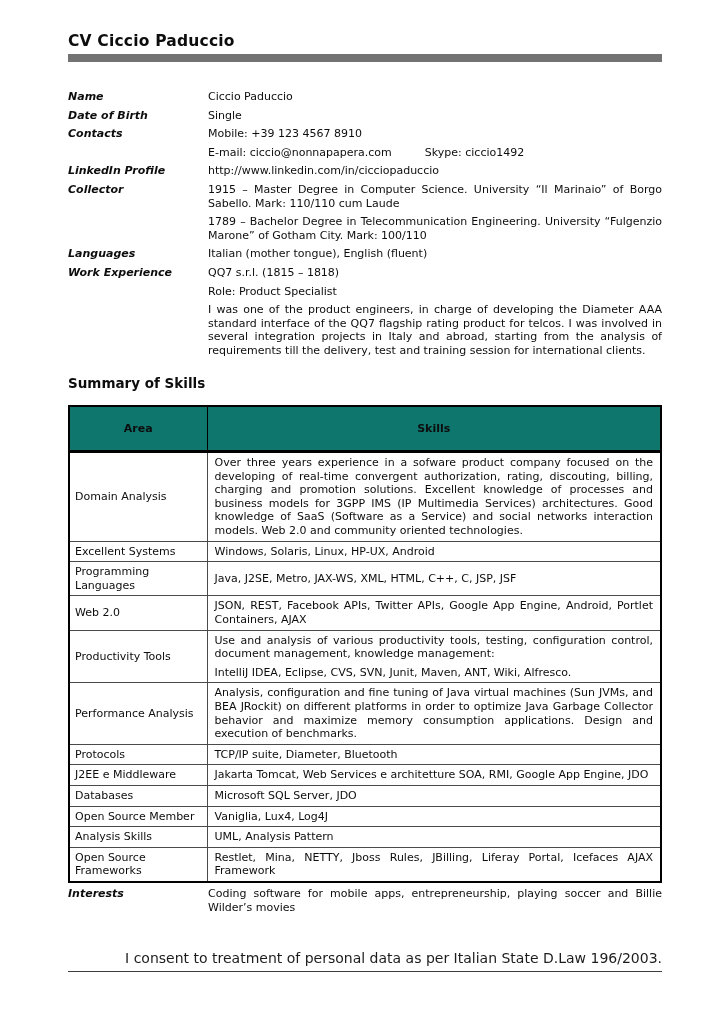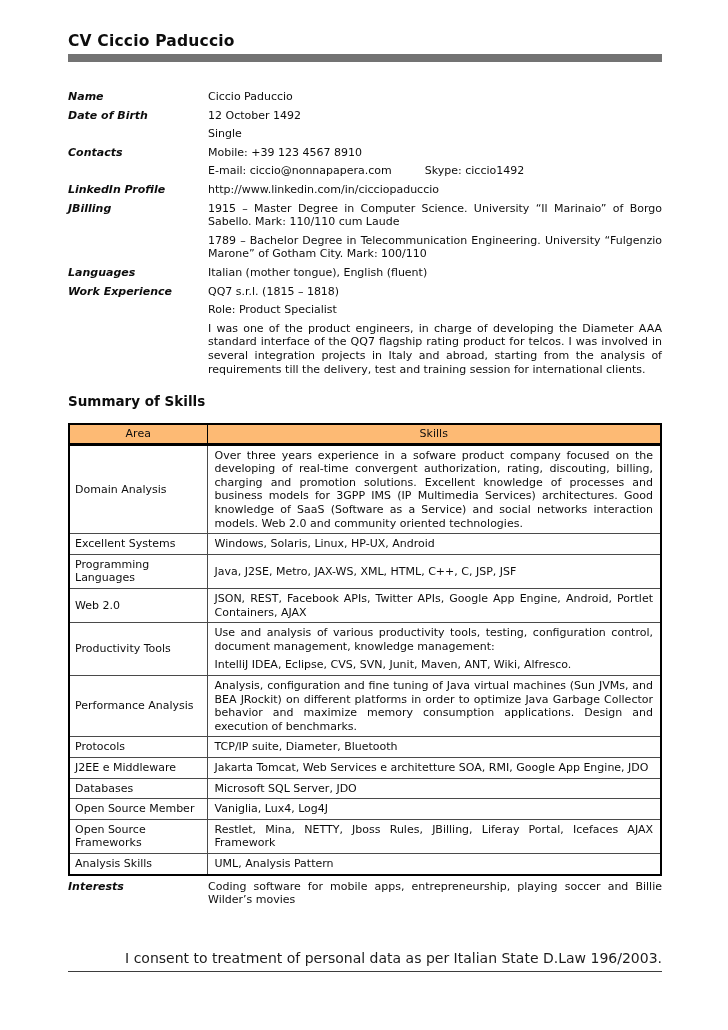--- a/index.html
+++ b/index.html
@@ -49,24 +49,24 @@
     font-weight: bold;
     margin: 17px 0 14px 0;
   }
   table.skills {
     width: 100%;
     border-collapse: collapse;
     border: 2px solid #000;
     font-size: 11px;
   }
   table.skills th {
-    background: #fdba74;
-    font-weight: normal;
+    background: #0f766e;
+    font-weight: bold;
     text-align: center;
-    padding: 2px 2px;
+    padding: 15px 2px;
     border: 1px solid #000;
     border-top: 2px solid #000;
     border-bottom: 3px solid #000;
     line-height: 13.6px;
   }
   table.skills td {
     border: 1px solid #4a4a4a;
     vertical-align: middle;
     line-height: 13.6px;
   }
@@ -103,40 +103,39 @@
   <div class="doc-title">CV Ciccio Paduccio</div>
 
   <div class="info-row">
     <div class="lbl">Name</div>
     <div class="val">Ciccio Paduccio</div>
   </div>
 
   <div class="info-row">
     <div class="lbl">Date of Birth</div>
     <div class="val">
-      <p>12 October 1492</p>
       <p>Single</p>
     </div>
   </div>
 
   <div class="info-row">
     <div class="lbl">Contacts</div>
     <div class="val">
       <p><span>Mobile: </span><span class="b">+39 123 4567 8910</span></p>
       <p><span>E-mail: </span><span class="b">ciccio@nonnapapera.com</span><span class="skype-seg">Skype: </span><span class="b">ciccio1492</span></p>
     </div>
   </div>
 
   <div class="info-row">
     <div class="lbl">LinkedIn Profile</div>
     <div class="val">http://www.linkedin.com/in/cicciopaduccio</div>
   </div>
 
   <div class="info-row">
-    <div class="lbl">JBilling</div>
+    <div class="lbl">Collector</div>
     <div class="val">
       <p class="just">1915 – Master Degree in Computer Science. University “Il Marinaio” of Borgo Sabello. Mark: 110/110 cum Laude</p>
       <p class="just">1789 – Bachelor Degree in Telecommunication Engineering. University “Fulgenzio Marone” of Gotham City. Mark: 100/110</p>
     </div>
   </div>
 
   <div class="info-row">
     <div class="lbl">Languages</div>
     <div class="val">Italian (mother tongue), English (fluent)</div>
   </div>
@@ -215,29 +214,29 @@
             <p class="just">Microsoft SQL Server, JDO</p>
           </td>
       </tr>
       <tr>
         <td class="area-cell">Open Source Member</td>
         <td class="skills-cell">
             <p class="just">Vaniglia, Lux4, Log4J</p>
           </td>
       </tr>
       <tr>
+        <td class="area-cell">Analysis Skills</td>
+        <td class="skills-cell">
+            <p class="just">UML, Analysis Pattern</p>
+          </td>
+      </tr>
+      <tr>
         <td class="area-cell">Open Source Frameworks</td>
         <td class="skills-cell">
             <p class="just">Restlet, Mina, NETTY, Jboss Rules, JBilling, Liferay Portal, Icefaces AJAX Framework</p>
-          </td>
-      </tr>
-      <tr>
-        <td class="area-cell">Analysis Skills</td>
-        <td class="skills-cell">
-            <p class="just">UML, Analysis Pattern</p>
           </td>
       </tr>
     </tbody>
   </table>
 
   <div class="info-row interests-row">
     <div class="lbl">Interests</div>
     <div class="val just">Coding software for mobile apps, entrepreneurship, playing soccer and Billie Wilder’s movies</div>
   </div>
 

